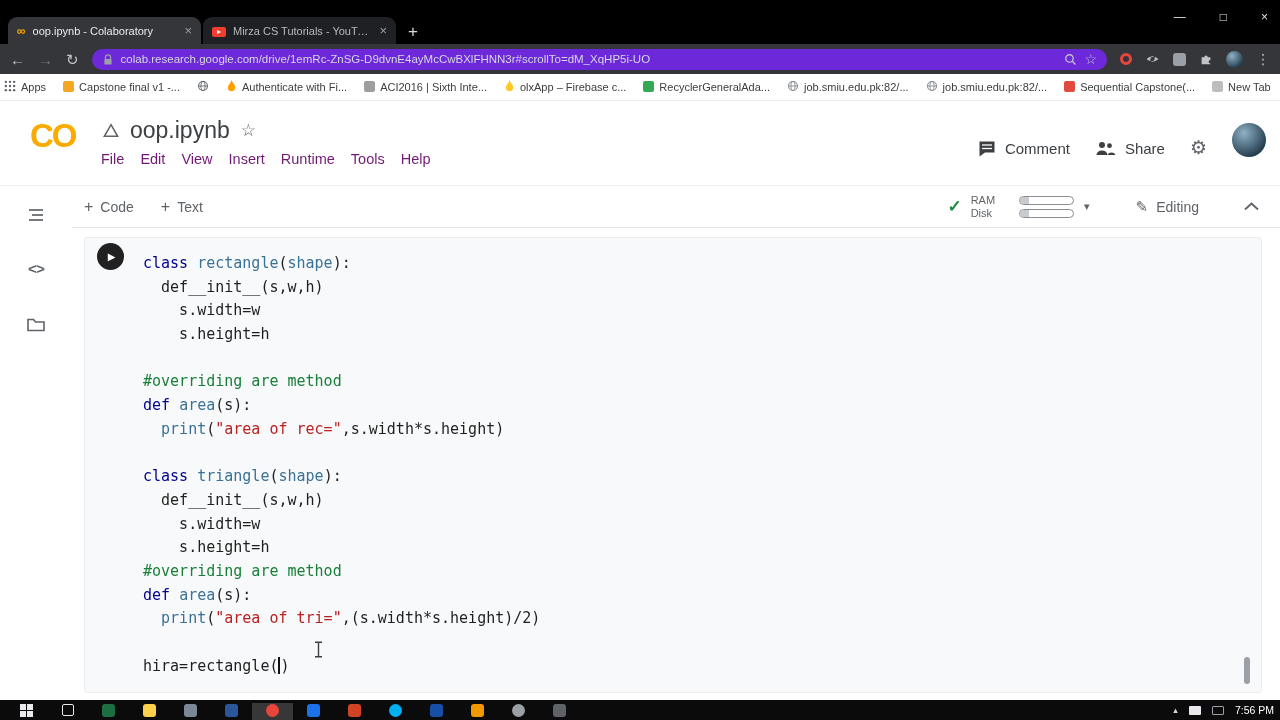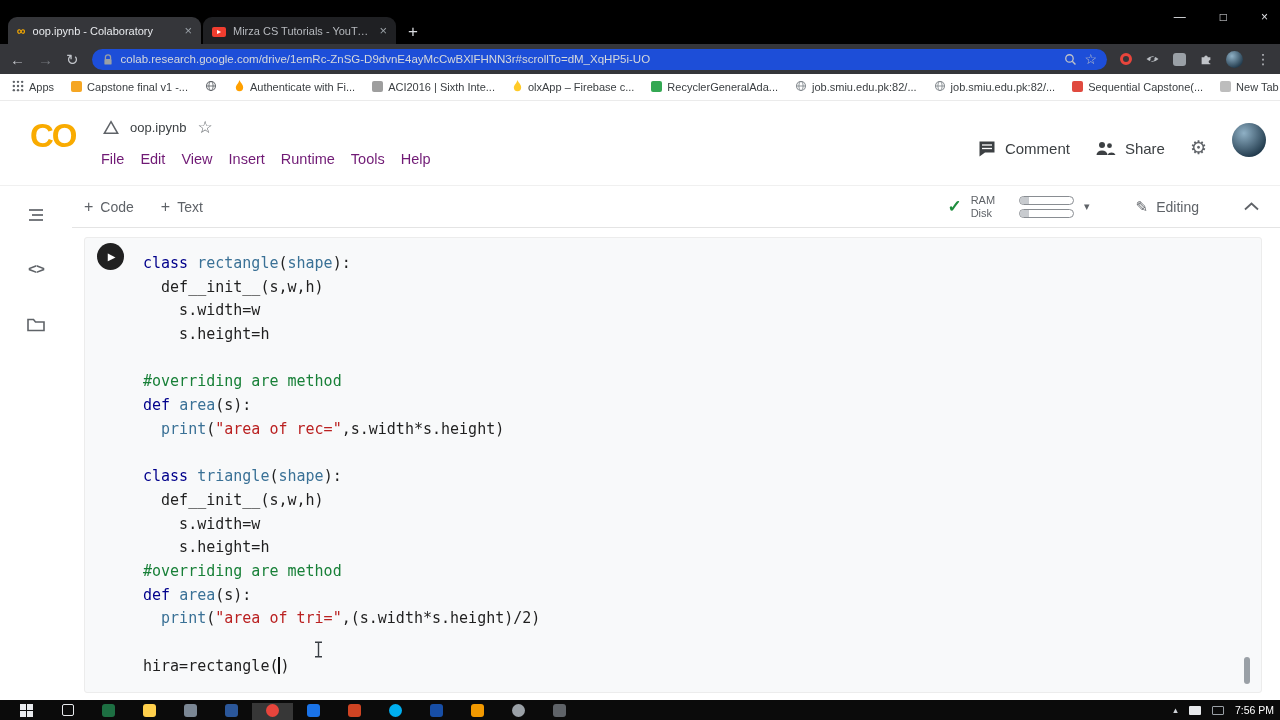--- a/index.html
+++ b/index.html
@@ -15,39 +15,39 @@
   .tab-close{color:#9aa0a6;font-size:13px;line-height:1}
   .newtab{color:#dadce0;font-size:17px;margin:0 0 4px 10px;line-height:1}
   .win-controls{position:absolute;right:12px;top:10px;display:flex;gap:34px;color:#dfe1e5;font-size:12px}
   .fav-colab{color:#f9ab00;font-weight:bold;font-size:12px;line-height:1}
   .fav-yt{display:inline-block;width:14px;height:10px;background:#f03d2f;border-radius:2px;color:#fff;font-size:8px;line-height:10px;text-align:center}
 
   
   .addressbar{height:30px;background:#35363a;display:flex;align-items:center;padding:0 10px;gap:13px}
   .nav-ic{color:#c0c3c8;font-size:15px;line-height:1}
   .nav-ic.dim{color:#72767b}
-  .omnibox{flex:1;height:21px;background:#1d4ed8;border-radius:11px;display:flex;align-items:center;gap:7px;padding:0 10px;min-width:0}
+  .omnibox{flex:1;height:21px;background:#6d28d9;border-radius:11px;display:flex;align-items:center;gap:7px;padding:0 10px;min-width:0}
   .url{color:#d5d8dc;font-size:11.5px;white-space:nowrap;overflow:hidden;flex:1}
   .ext-row{display:flex;align-items:center;gap:13px}
   .donut{width:12px;height:12px;border-radius:50%;border:3.5px solid #e8453c;display:block}
   .ext-sq{width:13px;height:13px;border-radius:3px;background:#9aa0a6;display:block}
   .avatar-sm{width:17px;height:17px;border-radius:50%;background:radial-gradient(circle at 35% 30%,#8fb0c5,#233c4e 75%)}
   .kebab{color:#c0c3c8;font-size:14px;line-height:1}
   .omni-star{color:#c0c3c8;font-size:14px;line-height:1}
 
   
-  .bookmarks{height:27px;background:#fff;border-bottom:1px solid #ebebeb;display:flex;align-items:center;gap:17px;padding:0 12px;font-size:11px;color:#3c4043;white-space:nowrap;overflow:hidden}
+  .bookmarks{height:27px;background:#fff;border-bottom:1px solid #ebebeb;display:flex;align-items:center;gap:17px;padding:0 4px;font-size:11px;color:#3c4043;white-space:nowrap;overflow:hidden}
   .bm{display:flex;align-items:center;gap:5px;flex:0 0 auto}
   .fav-sq{width:11px;height:11px;border-radius:2px;display:inline-block}
 
   
   .colab-header{height:85px;background:#fff;position:relative;border-bottom:1px solid #f0f0f0}
   .logo{position:absolute;left:30px;top:16px;font-size:33px;font-weight:800;color:#f9ab00;letter-spacing:-2px}
   .title-row{position:absolute;left:103px;top:16px;display:flex;align-items:center;gap:11px}
-  .nb-title{font-size:13px;color:#3c4043}
+  .nb-title{font-size:23px;color:#3c4043}
   .hdr-star{color:#5f6368;font-size:17px}
   .menu-bar{position:absolute;left:101px;top:50px;display:flex;gap:16px;font-size:14.5px;color:#701a75}
   .menu-item{cursor:default}
   .header-actions{position:absolute;right:14px;top:22px;display:flex;align-items:flex-end;gap:25px}
   .action{display:flex;align-items:center;gap:9px;font-size:15px;color:#3c4043}
   .gear{color:#5f6368;font-size:19px;line-height:1}
   .avatar{width:34px;height:34px;border-radius:50%;background:radial-gradient(circle at 35% 30%,#8fb0c5,#233c4e 75%)}
 
   
   .main{display:flex;height:514px;background:#fff}

